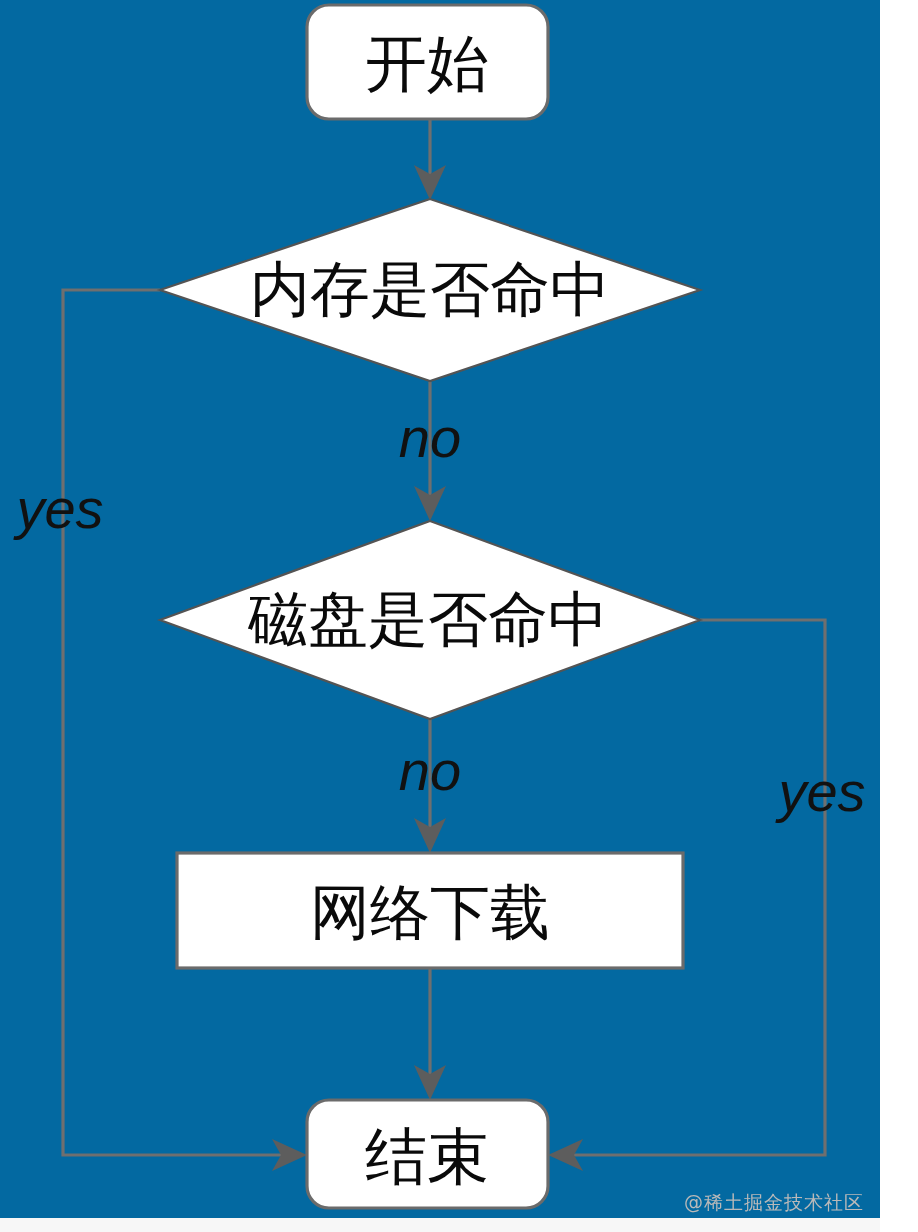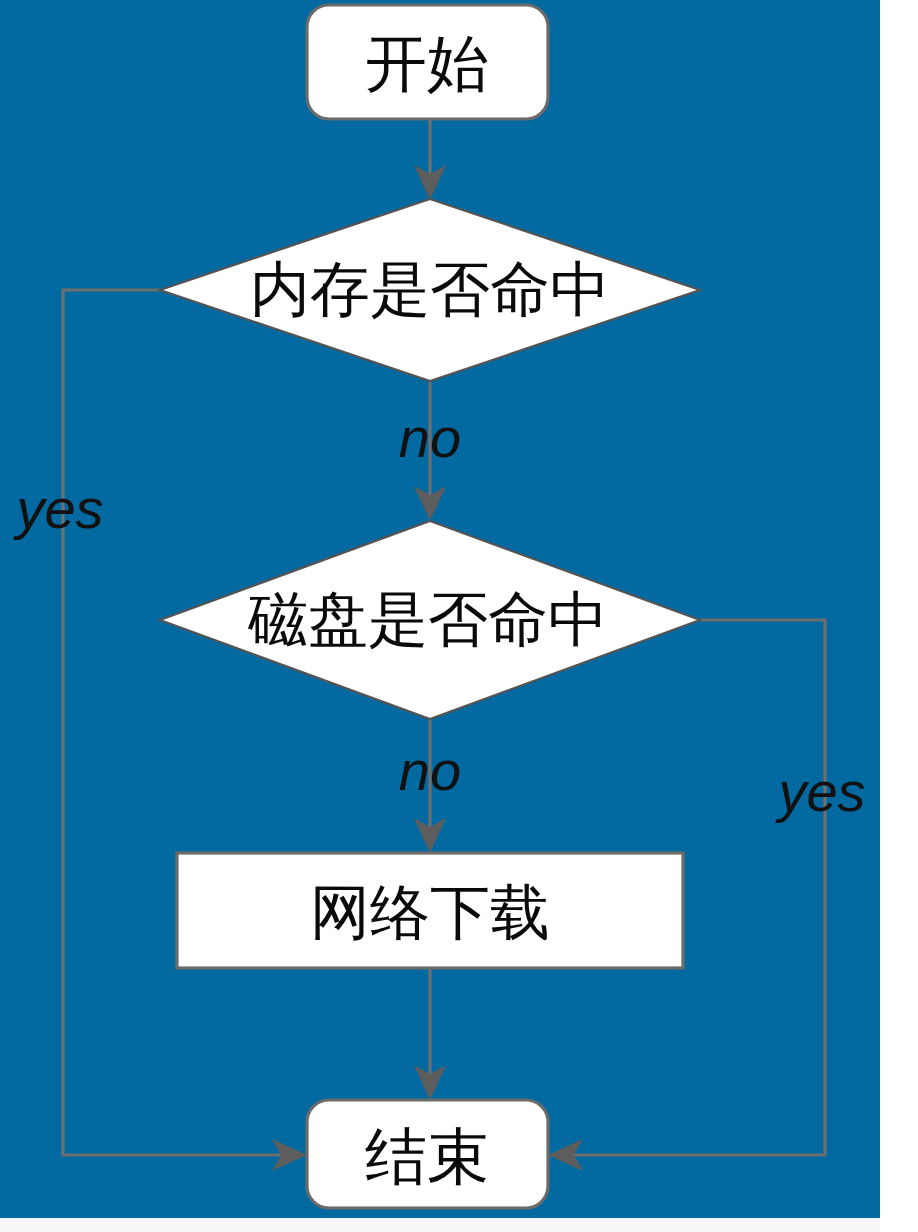--- a/index.html
+++ b/index.html
@@ -148,14 +148,15 @@
     <text class="edge-label" x="60" y="508">yes</text>
 
     <text class="edge-label" x="430" y="770">no</text>
 
     <text class="edge-label" x="822" y="791">yes</text>
 
   </svg>
 
   <div class="bottom-strip"></div>
 
+  <div class="watermark">@稀土掘金技术社区</div>
 
 </div>
 
 </body></html>

